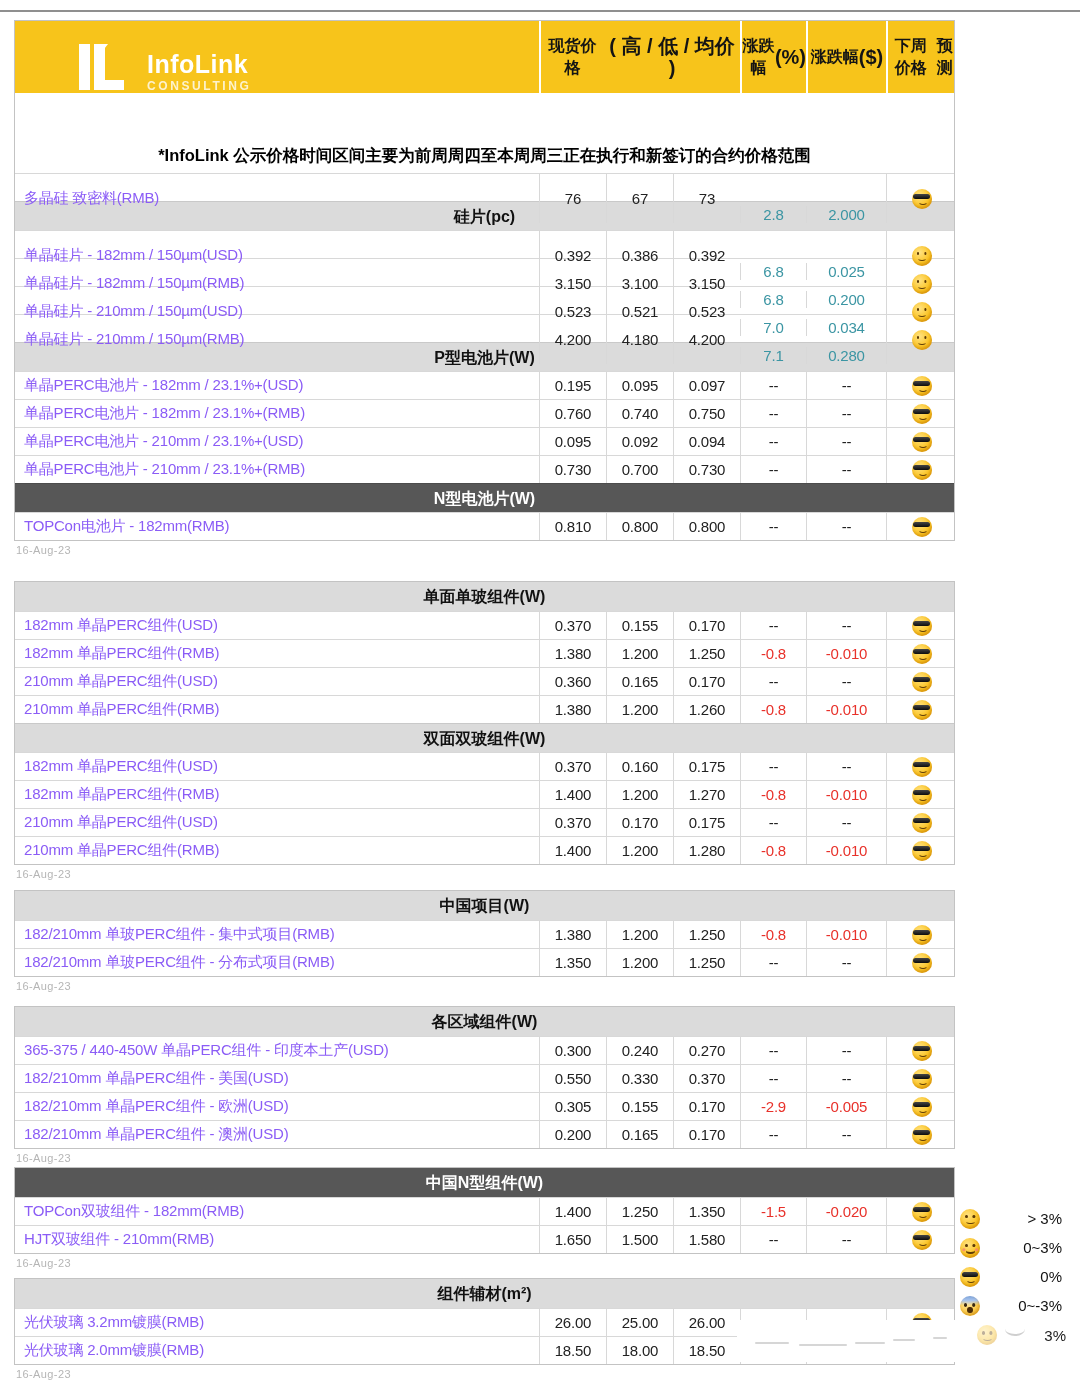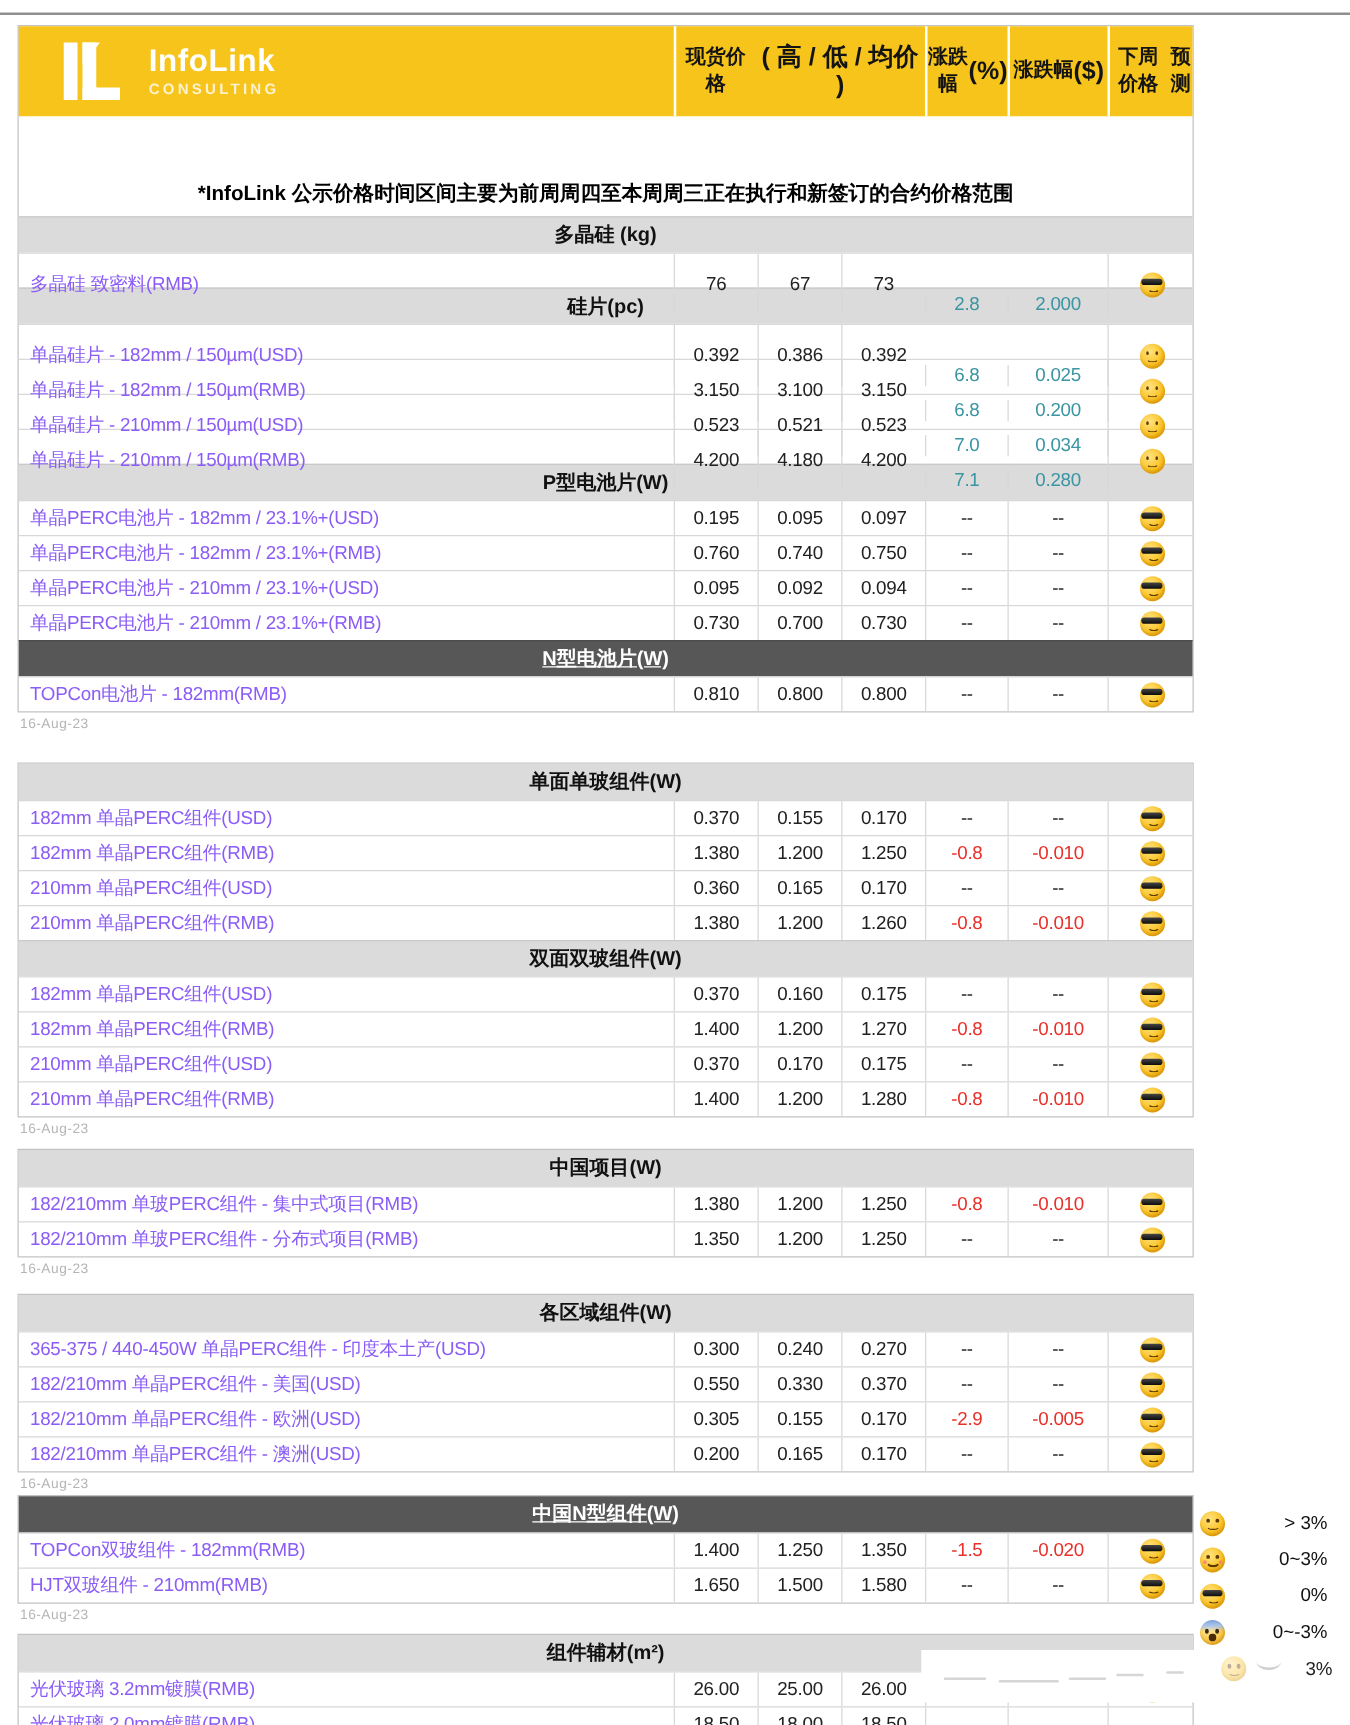--- a/index.html
+++ b/index.html
@@ -13,37 +13,37 @@
   .block-wrap:nth-child(2) .block-date{margin-bottom:10px;}
   .block-wrap:nth-child(3) .block-date{margin-bottom:14px;}
   .block-wrap:nth-child(4) .block-date{margin-bottom:3px;}
   .block-wrap:nth-child(5) .block-date{margin-bottom:9px;}
 
   
   .thead{display:grid;grid-template-columns:524px 201px 66px 80px 70px;height:72px;background:#F7C41B;}
   .th-cell{box-sizing:border-box;border-left:2px solid #fff;display:flex;
            align-items:center;justify-content:center;font-weight:700;font-size:16px;line-height:22px;color:#141414;text-align:center;}
   .th-sub{font-size:20px;font-weight:700;}
-  .th-brand{display:flex;align-items:center;padding-left:34px;box-sizing:border-box;}
+  .th-brand{display:flex;align-items:flex-end;padding-left:34px;box-sizing:border-box;margin-left:28px;}
   .logo{position:relative;width:58px;height:52px;flex:0 0 auto;}
   .logo i{position:absolute;background:#fff;}
   .logo .b1{left:2px;top:3px;width:11px;height:46px;}
   .logo .tri{left:17px;top:3px;width:0;height:0;background:transparent;
              border-top:18px solid #fff;border-right:14px solid transparent;}
   .logo .b2{left:17px;top:3px;width:11px;height:46px;}
   .logo .foot{left:17px;top:39px;width:30px;height:10px;}
   .brandtext{margin-left:12px;}
   .brand-name{color:#fff;font-size:25px;font-weight:700;letter-spacing:.5px;line-height:26px;}
   .brand-sub{color:rgba(255,255,255,.78);font-size:12px;letter-spacing:2.6px;margin-top:2px;font-weight:bold;}
 
   .note{height:36px;line-height:36px;text-align:center;font-weight:700;font-size:16.5px;color:#000;margin-top:44px;}
 
   .band{height:29px;line-height:29px;text-align:center;font-weight:700;font-size:16px;
         background:#DBDBDB;border-top:1px solid #c9c9c9;box-sizing:border-box;color:#111;}
-  .band.dark{background:#575757;color:#fff;border-color:#4c4c4c;text-decoration:underline;}
+  .band.dark{background:#575757;color:#fff;border-color:#4c4c4c;}
   .block > .band:first-child{border-top:none;}
 
   .row{display:grid;grid-template-columns:524px 67px 67px 67px 66px 80px 70px;height:28px;
        border-top:1px solid #d8d8d8;box-sizing:border-box;}
   .row .c{box-sizing:border-box;display:flex;align-items:center;justify-content:center;
           font-size:15px;letter-spacing:-.2px;border-left:1px solid #d8d8d8;color:#222;}
   .row .c.label{justify-content:flex-start;padding-left:9px;border-left:none;color:#8b5cf6;}
   .c.up{color:#3B95A3;margin-top:32px;}
   .c.down{color:#E8312A;}
 
@@ -119,21 +119,20 @@
     <div class="th-cell">
       <div>涨跌幅</div>
       <div class="th-sub">($)</div>
     </div>
     <div class="th-cell">
       <div>下周价格</div>
       <div>预测</div>
     </div>
   </div>
   <div class="note">*InfoLink 公示价格时间区间主要为前周周四至本周周三正在执行和新签订的合约价格范围</div>
-<div class="band">多晶硅 (kg)</div>
         <div class="row">
     <div class="c label">多晶硅 致密料(RMB)</div>
     <div class="c v">76</div>
     <div class="c v">67</div>
     <div class="c v">73</div>
     <div class="c v up">2.8</div>
     <div class="c v up">2.000</div>
     <div class="c emoji">
             <span class="emo emo-cool"></span>
           </div>

